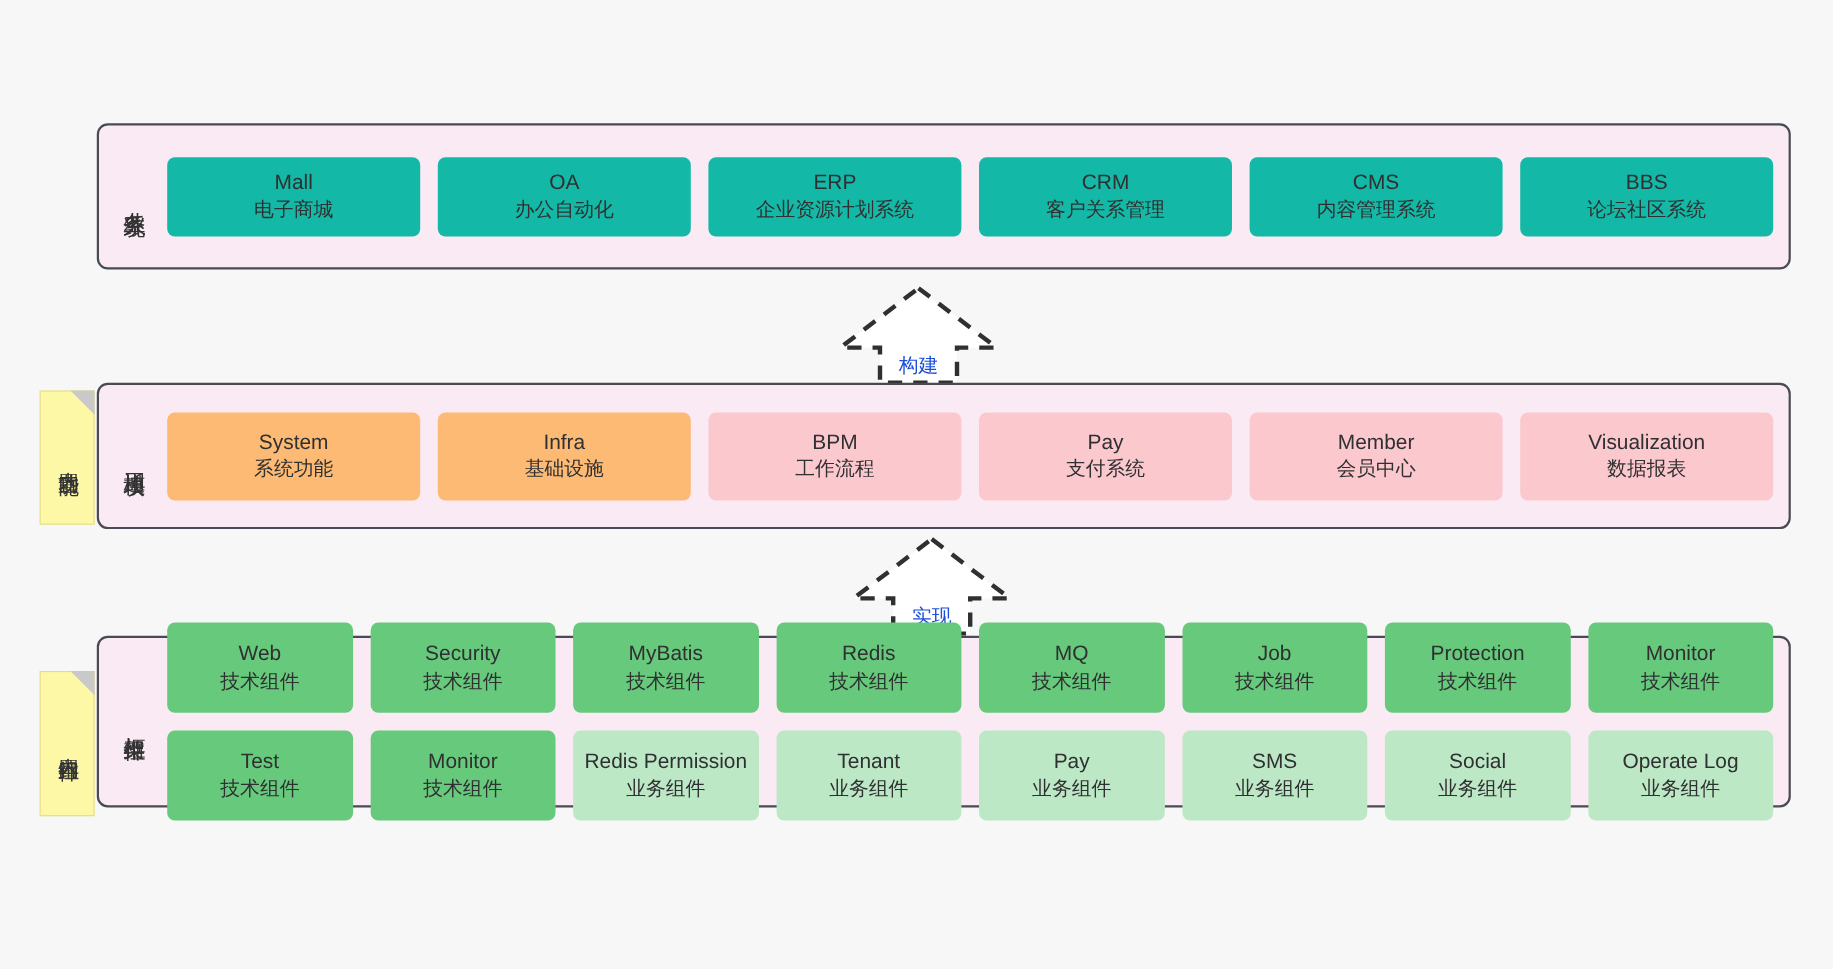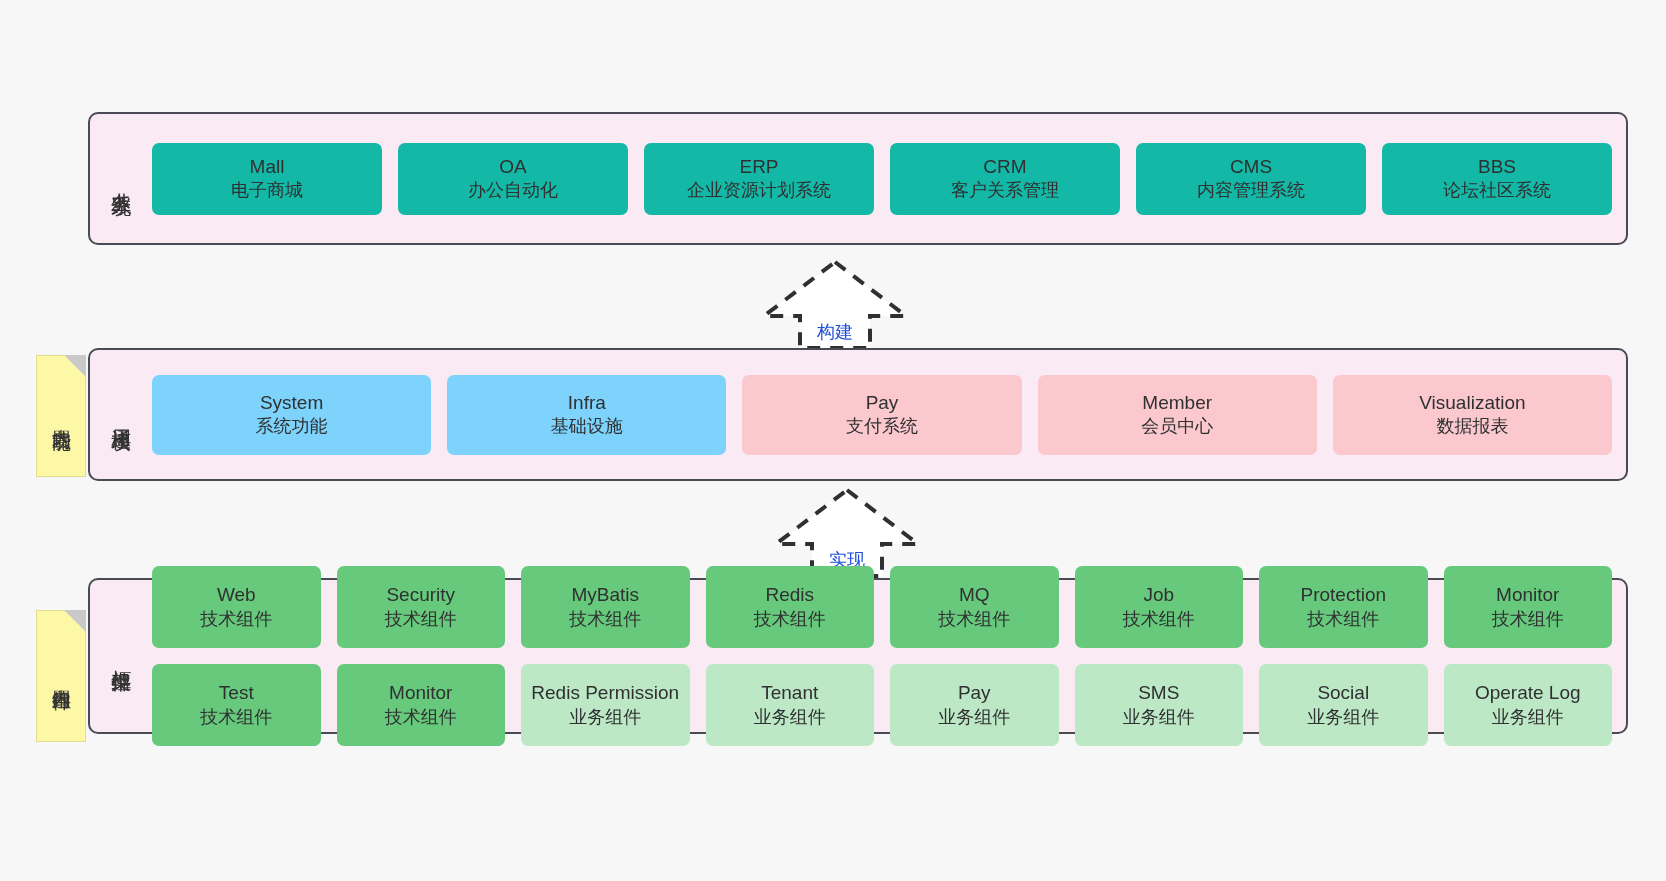--- a/index.html
+++ b/index.html
@@ -70,21 +70,21 @@
     font-size: 19px;
     line-height: 1.28;
     color: #2f3031;
     padding: 6px 4px;
     box-sizing: border-box;
   }
   .cell .sub { font-size: 18px; }
 
   
   .c-blue       { background: #14b8a6; }
-  .c-red        { background: #7dd3fc; }
+  .c-red        { background: #fdba74; }
   .c-pink       { background: #fbc8ce; }
   .c-green      { background: #67c97c; }
   .c-lightgreen { background: #bde8c6; }
 
   
   #band-business { left: 88px;  top: 112px; width: 1540px; height: 133px; }
   #band-business .cell { height: 72px; }
 
   
   #band-common { left: 88px;  top: 348px; width: 1540px; height: 133px; }
@@ -197,20 +197,24 @@
     <div class="row">
       <div class="cell c-red">
         <span>System</span>
         <span class="sub">系统功能</span>
       </div>
       <div class="cell c-red">
         <span>Infra</span>
         <span class="sub">基础设施</span>
       </div>
       <div class="cell c-pink">
+        <span>BPM</span>
+        <span class="sub">工作流程</span>
+      </div>
+      <div class="cell c-pink">
         <span>Pay</span>
         <span class="sub">支付系统</span>
       </div>
       <div class="cell c-pink">
         <span>Member</span>
         <span class="sub">会员中心</span>
       </div>
       <div class="cell c-pink">
         <span>Visualization</span>
         <span class="sub">数据报表</span>

